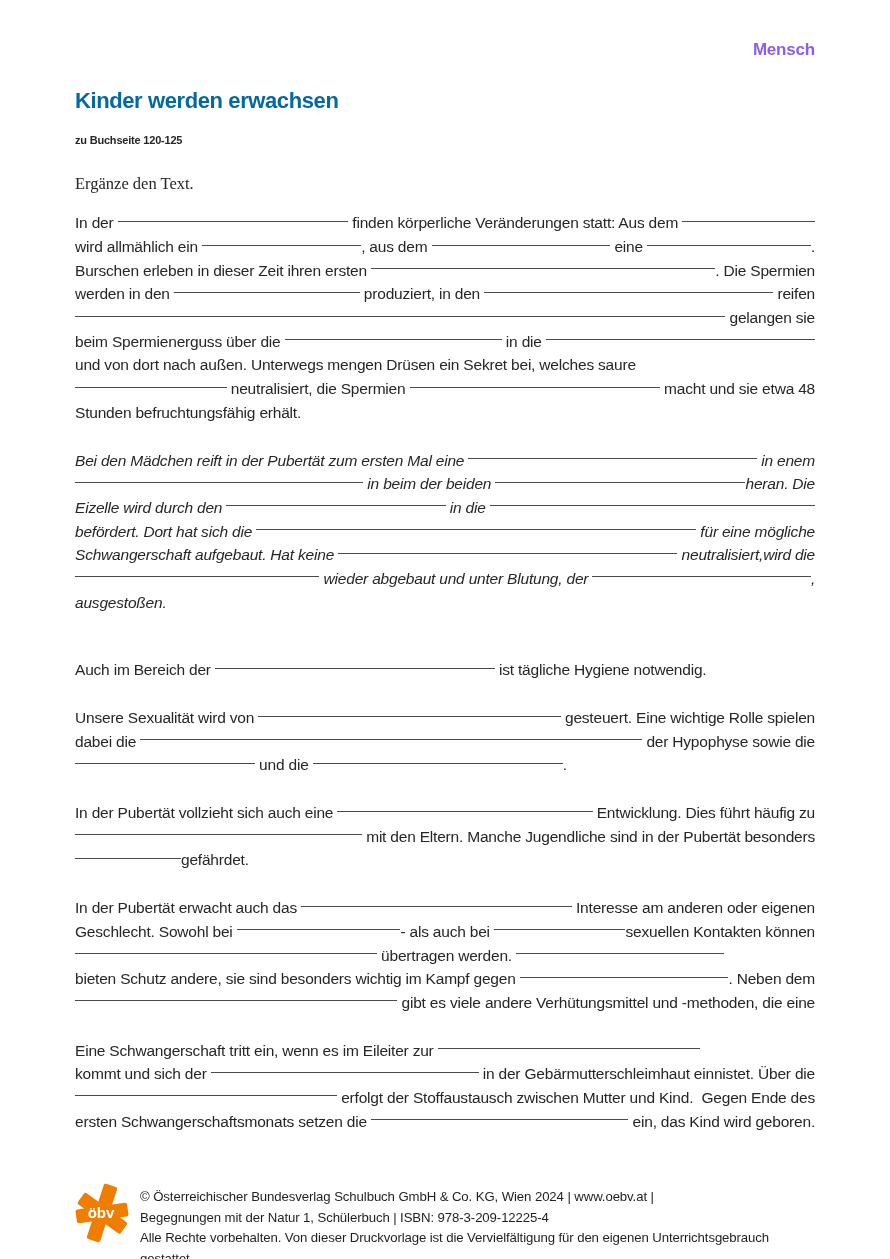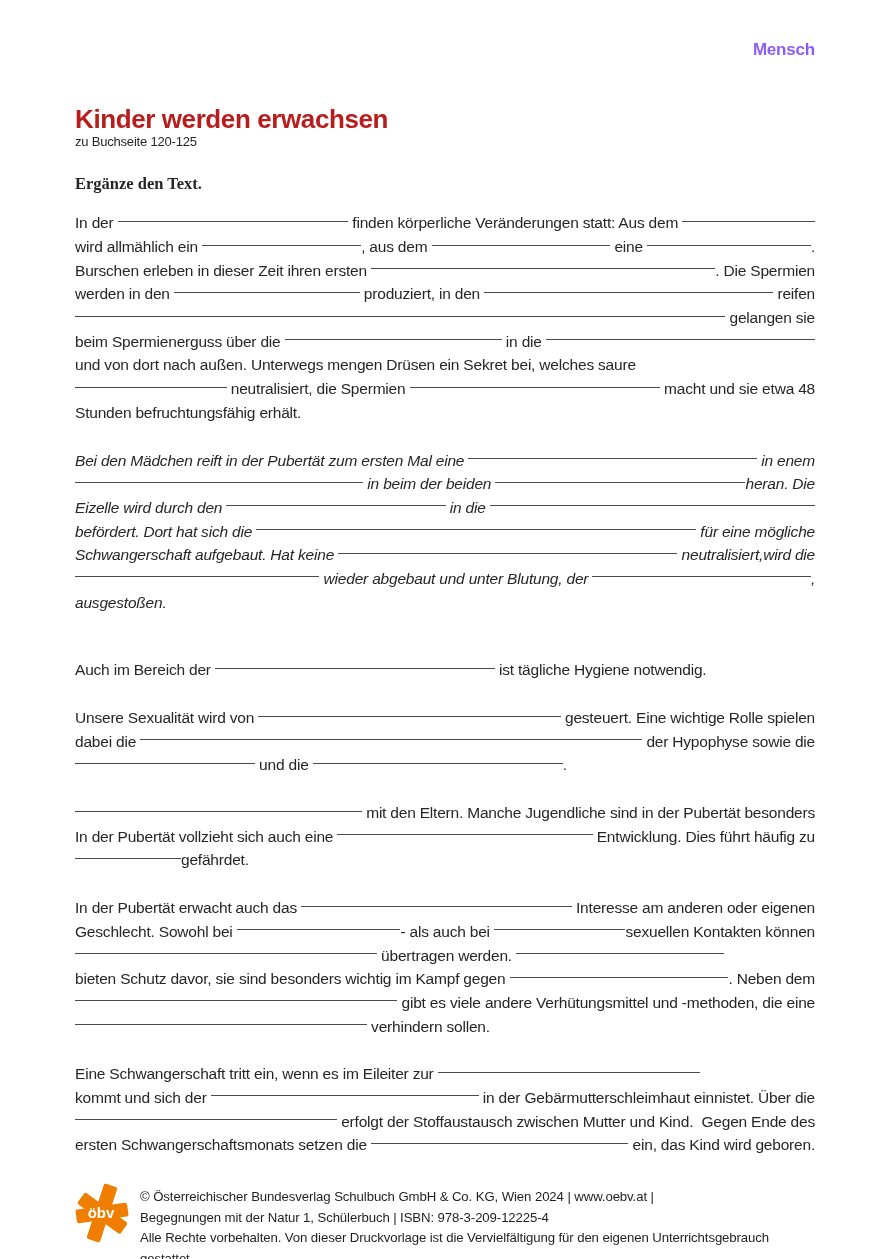--- a/index.html
+++ b/index.html
@@ -5,30 +5,30 @@
   html,body { margin:0; padding:0; background:#ffffff; }
   .page {
     position:relative; width:890px; height:1259px; background:#ffffff;
     font-family:"Liberation Sans", sans-serif; color:#262626; overflow:hidden;
   }
   .chapter-label {
     position:absolute; top:40px; right:75px;
     color:#8b5cf6; font-weight:bold; font-size:17px; letter-spacing:-0.2px;
   }
   .page-title {
-    position:absolute; top:104px; left:75px; margin:0;
-    color:#b91c1c; font-weight:bold; font-size:26px; letter-spacing:-0.4px;
+    position:absolute; top:88px; left:75px; margin:0;
+    color:#0369a1; font-weight:bold; font-size:22px; letter-spacing:-0.4px;
   }
   .book-ref {
     position:absolute; top:134px; left:75px;
-    font-weight:normal; font-size:13px; letter-spacing:-0.2px;
+    font-weight:bold; font-size:11px; letter-spacing:-0.2px;
   }
   .instruction {
     position:absolute; top:174px; left:75px;
-    font-family:"Liberation Serif", serif; font-weight:bold; font-size:16.5px;
+    font-family:"Liberation Serif", serif; font-weight:normal; font-size:16.5px;
   }
   .worksheet-body {
     position:absolute; top:211px; left:75px; width:740px;
     font-size:15.5px; letter-spacing:-0.2px;
   }
   .para { margin:0 0 24px 0; }
   .para:nth-child(2) { margin-bottom:44px;font-style:italic; }
   .line {
     display:flex; align-items:center; height:23.7px; overflow:hidden;
   }
@@ -169,27 +169,27 @@
         </div>
         <div class="line">
           <span class="blank" style="flex: 0 1 180px;"></span>
           <span class="txt"> und die </span>
           <span class="blank" style="flex: 0 1 250px;"></span>
           <span class="txt">.</span>
         </div>
       </div>
       <div class="para">
         <div class="line">
+          <span class="txt">In der Pubertät vollzieht sich auch eine </span>
+          <span class="blank" style="flex: 3.72 1 186px;"></span>
+          <span class="txt"> Entwicklung. Dies führt häufig zu</span>
+        </div>
+        <div class="line">
           <span class="blank" style="flex: 4.84 1 242px;"></span>
           <span class="txt"> mit den Eltern. Manche Jugendliche sind in der Pubertät besonders</span>
-        </div>
-        <div class="line">
-          <span class="txt">In der Pubertät vollzieht sich auch eine </span>
-          <span class="blank" style="flex: 3.72 1 186px;"></span>
-          <span class="txt"> Entwicklung. Dies führt häufig zu</span>
         </div>
         <div class="line">
           <span class="blank" style="flex: 0 1 106px;"></span>
           <span class="txt">gefährdet.</span>
         </div>
       </div>
       <div class="para">
         <div class="line">
           <span class="txt">In der Pubertät erwacht auch das </span>
           <span class="blank" style="flex: 3.44 1 172px;"></span>
@@ -201,31 +201,27 @@
           <span class="txt">- als auch bei </span>
           <span class="blank" style="flex: 2.12 1 106px;"></span>
           <span class="txt">sexuellen Kontakten können</span>
         </div>
         <div class="line">
           <span class="blank" style="flex: 0 1 302px;"></span>
           <span class="txt"> übertragen werden. </span>
           <span class="blank" style="flex: 0 1 208px;"></span>
         </div>
         <div class="line">
-          <span class="txt">bieten Schutz davor, sie sind besonders wichtig im Kampf gegen </span>
+          <span class="txt">bieten Schutz andere, sie sind besonders wichtig im Kampf gegen </span>
           <span class="blank" style="flex: 2.52 1 126px;"></span>
           <span class="txt">. Neben dem</span>
         </div>
         <div class="line">
           <span class="blank" style="flex: 3.64 1 182px;"></span>
           <span class="txt"> gibt es viele andere Verhütungsmittel und -methoden, die eine</span>
-        </div>
-        <div class="line">
-          <span class="blank" style="flex: 0 1 292px;"></span>
-          <span class="txt"> verhindern sollen.</span>
         </div>
       </div>
       <div class="para">
         <div class="line">
           <span class="txt">Eine Schwangerschaft tritt ein, wenn es im Eileiter zur </span>
           <span class="blank" style="flex: 0 1 262px;"></span>
         </div>
         <div class="line">
           <span class="txt">kommt und sich der </span>
           <span class="blank" style="flex: 3.72 1 186px;"></span>

